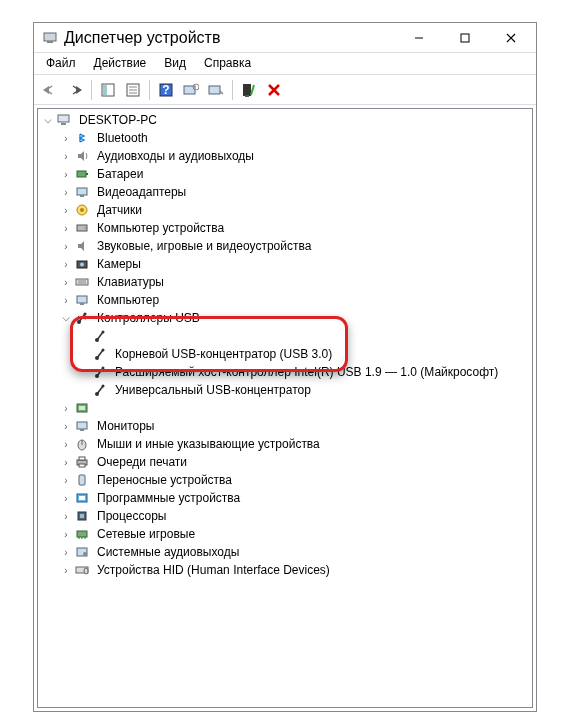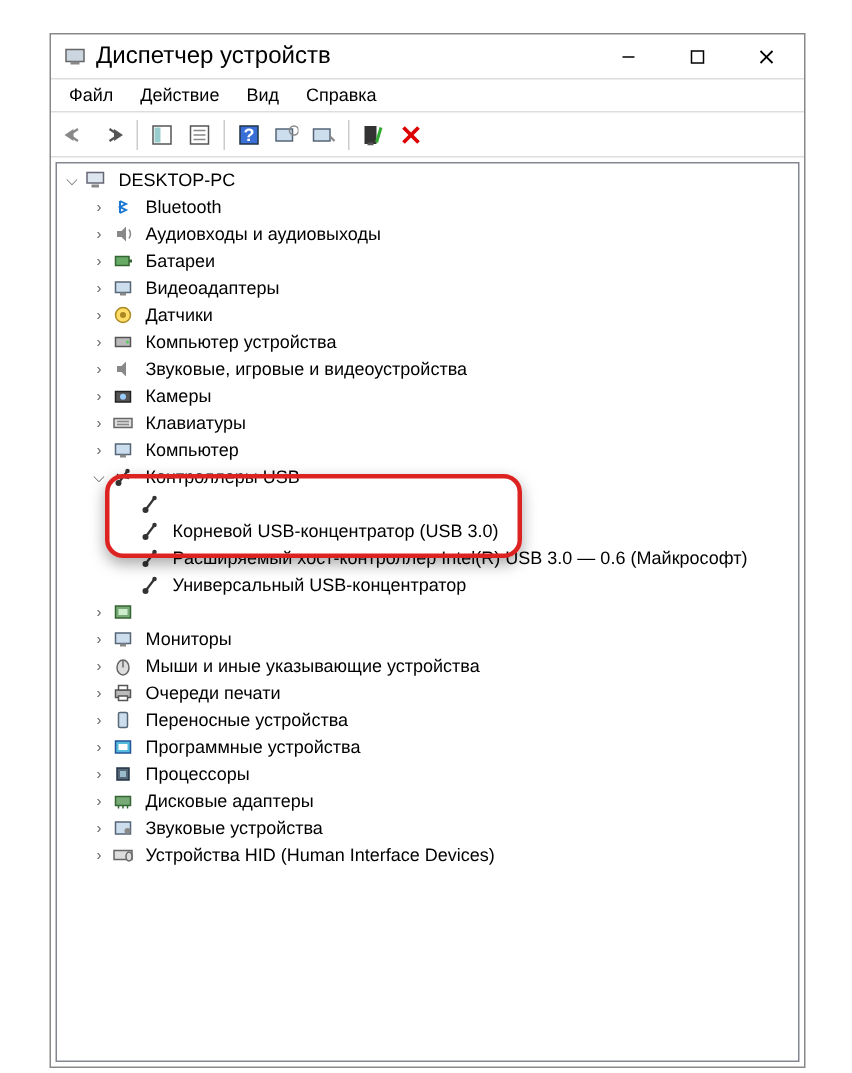--- a/index.html
+++ b/index.html
@@ -287,21 +287,21 @@
 
     <div class="node d2">
         <span class="tw"></span>
         <span class="ic">
           <svg width="14" height="14">
             <circle cx="4" cy="11" r="2" fill="#333"></circle>
             <line x1="4" y1="11" x2="10" y2="3" stroke="#333" stroke-width="1.5"></line>
             <circle cx="10" cy="3" r="1.5" fill="#333"></circle>
           </svg>
         </span>
-        <span class="lbl">Расширяемый хост-контроллер Intel(R) USB 3.0 — 0.6 (Майкрософт)</span>
+        <span class="lbl">Расширяемый хост-контроллер Intel(R) USB 1.9 — 1.0 (Майкрософт)</span>
       </div>
 
     <div class="node d2">
         <span class="tw"></span>
         <span class="ic">
           <svg width="14" height="14">
             <circle cx="4" cy="11" r="2" fill="#333"></circle>
             <line x1="4" y1="11" x2="10" y2="3" stroke="#333" stroke-width="1.5"></line>
             <circle cx="10" cy="3" r="1.5" fill="#333"></circle>
           </svg>
@@ -388,32 +388,32 @@
     <div class="node d1">
         <span class="tw">›</span>
         <span class="ic">
           <svg width="14" height="14">
             <rect x="2" y="4" width="10" height="6" fill="#7a7" stroke="#363"></rect>
             <line x1="4" y1="10" x2="4" y2="12" stroke="#363"></line>
             <line x1="7" y1="10" x2="7" y2="12" stroke="#363"></line>
             <line x1="10" y1="10" x2="10" y2="12" stroke="#363"></line>
           </svg>
         </span>
-        <span class="lbl">Дисковые адаптеры</span>
+        <span class="lbl">Сетевые игровые</span>
       </div>
 
     <div class="node d1">
         <span class="tw">›</span>
         <span class="ic">
           <svg width="14" height="14">
             <rect x="2" y="3" width="10" height="8" fill="#cde" stroke="#567"></rect>
             <circle cx="10" cy="9" r="2" fill="#888"></circle>
           </svg>
         </span>
-        <span class="lbl">Звуковые устройства</span>
+        <span class="lbl">Системные аудиовыходы</span>
       </div>
 
     <div class="node d1">
         <span class="tw">›</span>
         <span class="ic">
           <svg width="14" height="14">
             <rect x="1" y="4" width="12" height="6" fill="#ddd" stroke="#666"></rect>
             <ellipse cx="11" cy="8" rx="2" ry="3" fill="#ddd" stroke="#666"></ellipse>
           </svg>
         </span>

